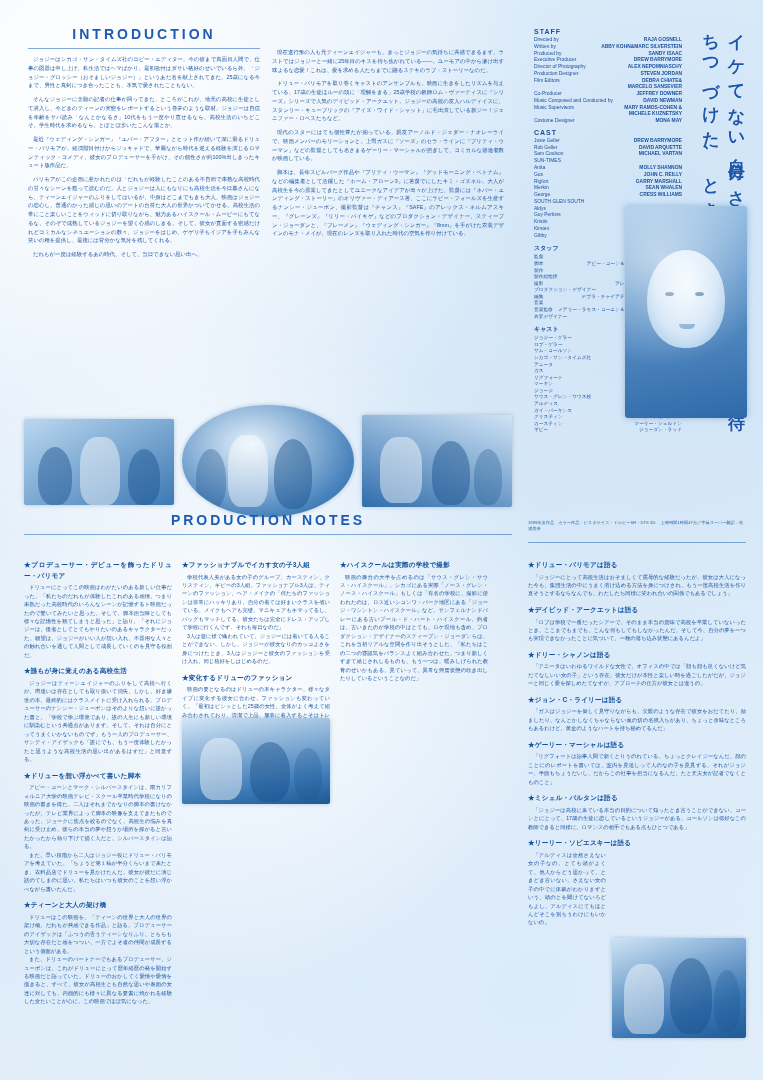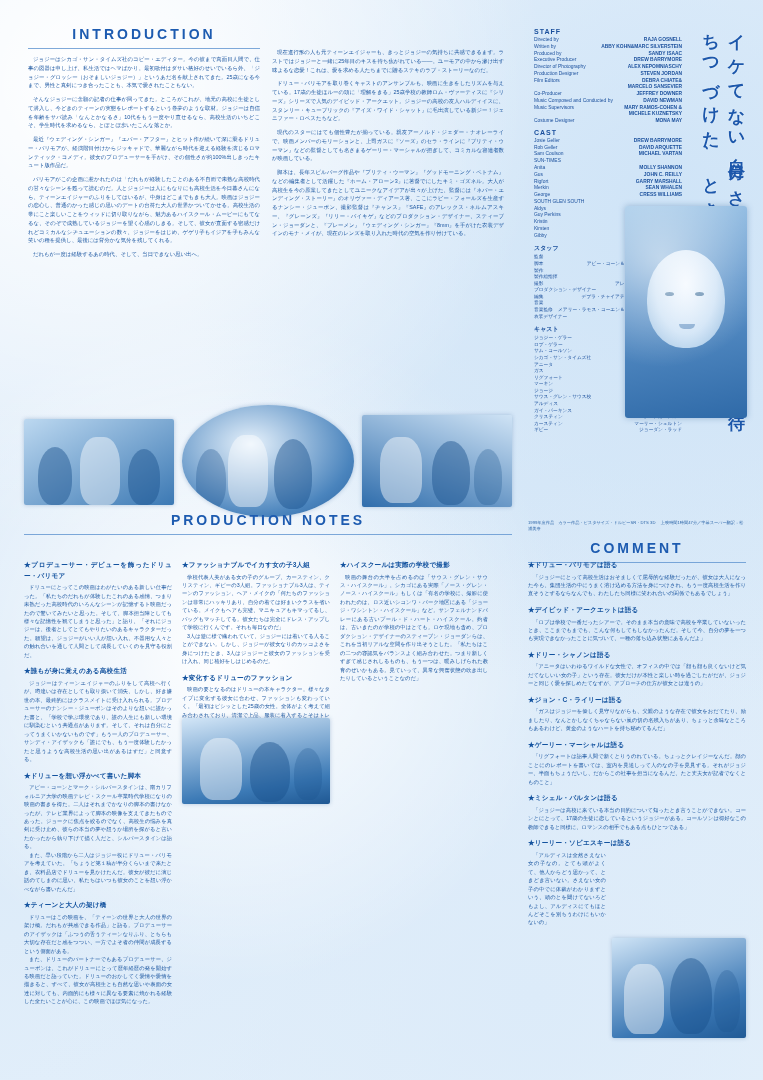--- a/index.html
+++ b/index.html
@@ -390,21 +390,20 @@
       <i class="silo" style="left:70px;top:26px;width:38px;height:64px;"></i>
       <i class="silo" style="left:112px;top:34px;width:28px;height:56px;opacity:.65;"></i>
     </div>
   </div>
 
   <div class="pn-title">
     <div class="sec-title">PRODUCTION  NOTES</div>
     <div class="rule"></div>
   </div>
   <div class="cm-title">
-    <div class="sec-title">COMMENT</div>
     <div class="rule"></div>
   </div>
 
   <div class="col col-1">
     <div class="item">
       <h4>★プロデューサー・デビューを飾ったドリュー・バリモア</h4>
       <p>ドリューにとってこの映画はわがたいのある新しい仕事だった。「私たちのだれもが体験したこれのある感情、つまり未熟だった高校時代のいろんなシーンが記憶するト映画だったので驚いてみたいと思った。そして、脚本担当陣としても様々な記憶性を観てしまうと思った」と語り、「それにジョジーは、後者としてとてもやりたいのあるキャラクターだった。願望は、ジョジーがいい人が想い入れ、不器用な人々との触れ合いを通して人間として成長していくのを見守る役割だ。</p>
     </div>
     <div class="item">
       <h4>★誰もが身に覚えのある高校生活</h4>

